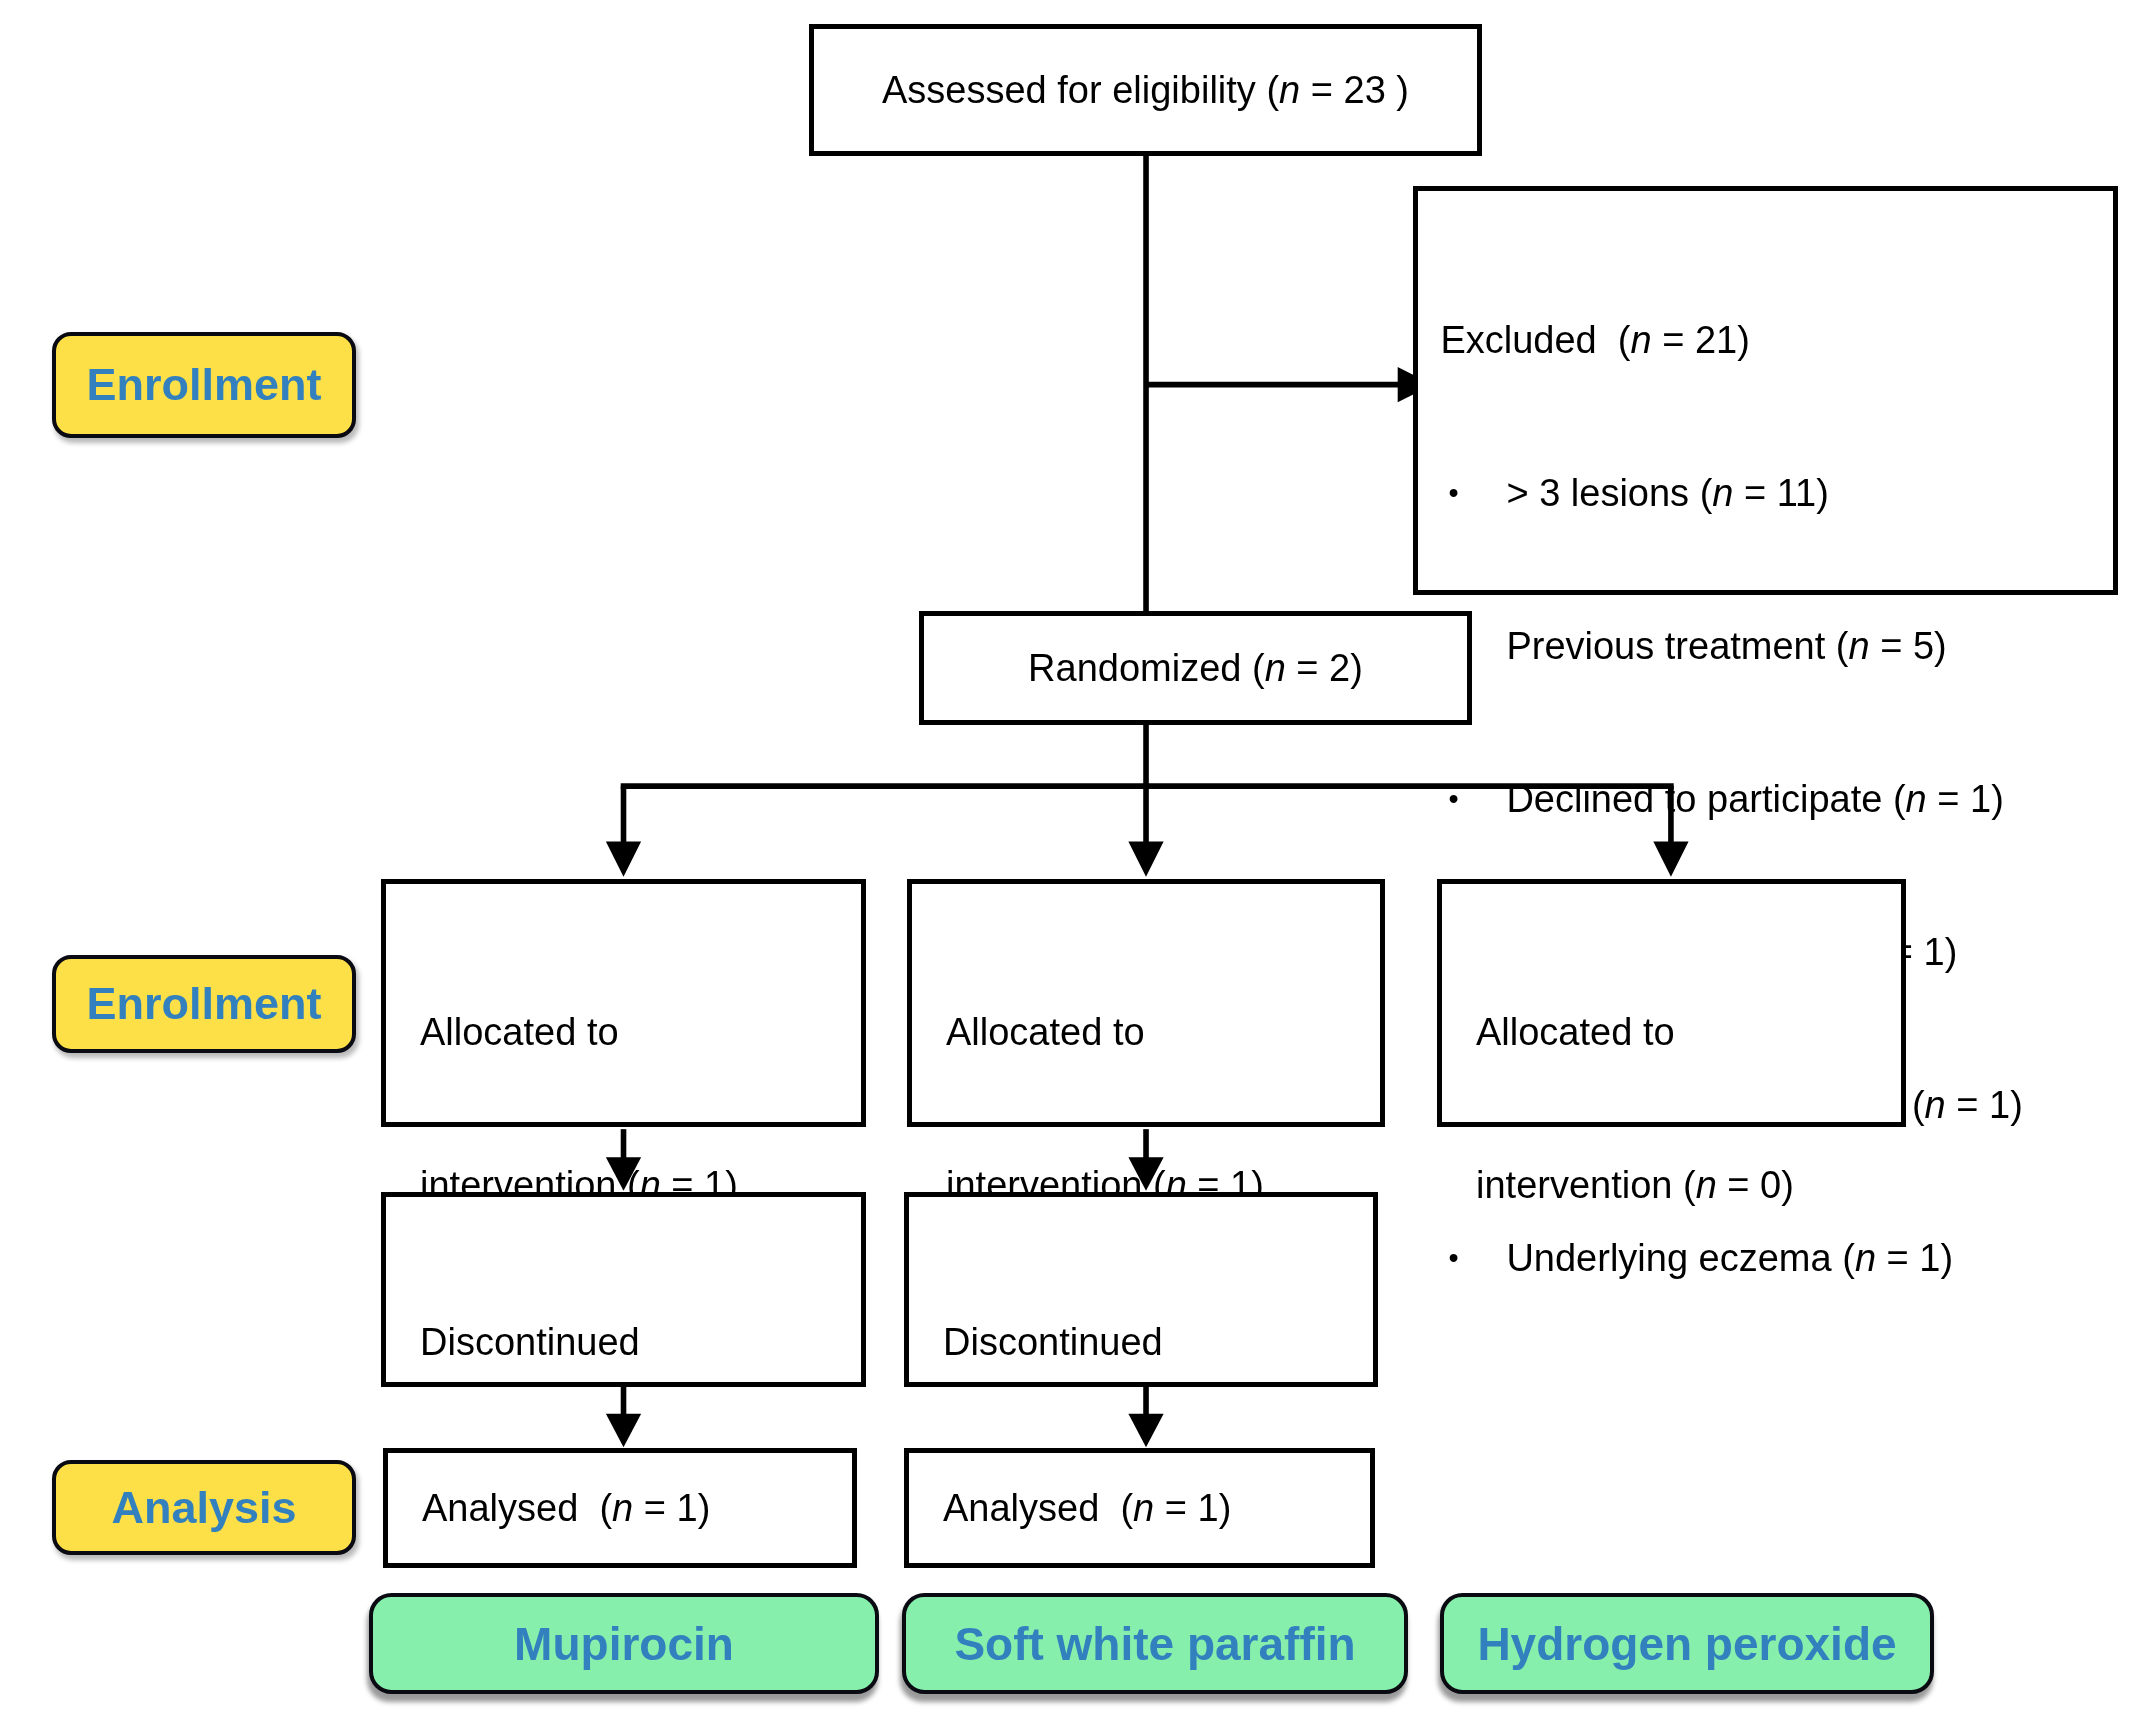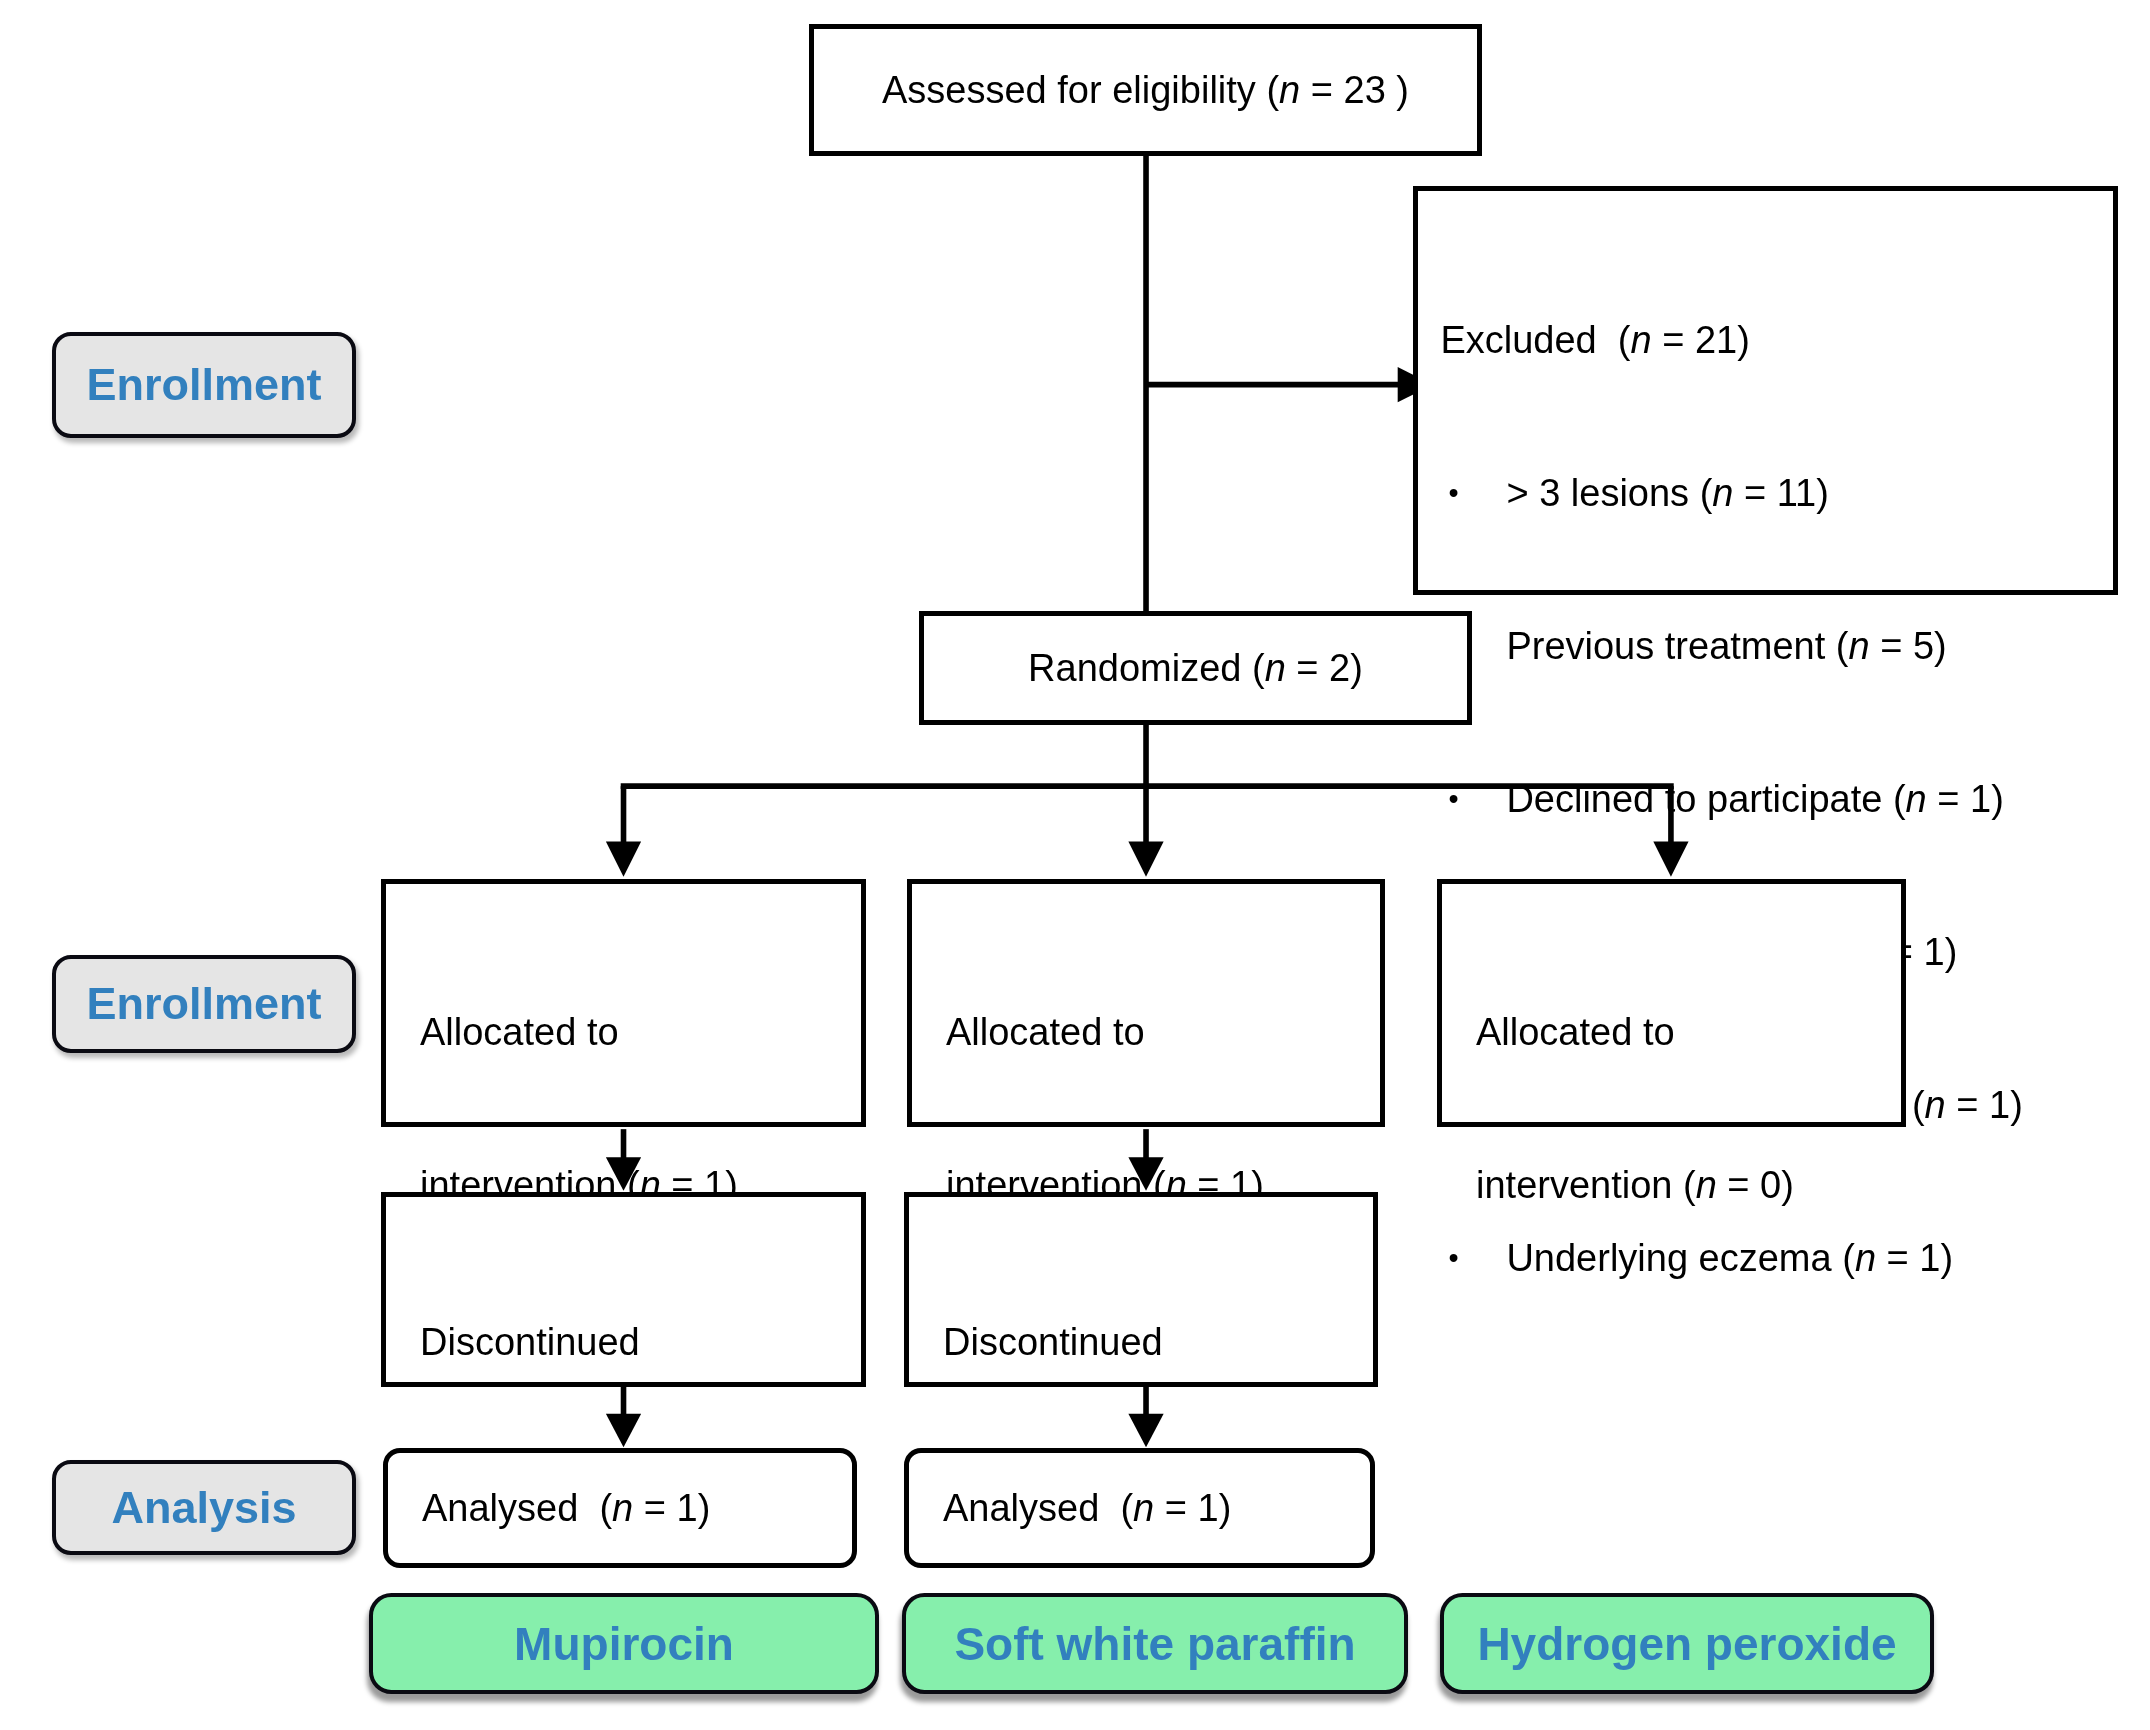--- a/index.html
+++ b/index.html
@@ -39,42 +39,41 @@
     display: flex;
     align-items: center;
     justify-content: center;
     text-align: center;
   }
   .box.leftpad { padding: 21px 14.4px 0 34px; }
   .box.vcenter {
     display: flex;
     align-items: center;
     padding-left: 34px;
-    border-radius: 17px;
   }
 
   .excluded {
     left: 1413px; top: 186px; width: 705px; height: 409px;
     padding: 22.4px 11.2px 0 22.4px;
   }
   .exc-item { display: flex; }
   .exc-dot {
     flex: 0 0 58px;
     padding-left: 8px;
     font-size: 29px;
     line-height: 51px;
   }
   .exc-text { flex: 1 1 auto; }
 
   .stage {
     position: absolute;
     left: 52px;
     width: 304px;
     box-sizing: border-box;
-    background: #e5e5e5;
+    background: #fde047;
     border: 4.8px solid #0a0a12;
     border-radius: 19px;
     color: #3280BE;
     font-weight: bold;
     font-size: 45px;
     display: flex;
     align-items: center;
     justify-content: center;
     box-shadow: 2.4px 4.8px 5.6px rgba(0,0,0,0.28);
   }

